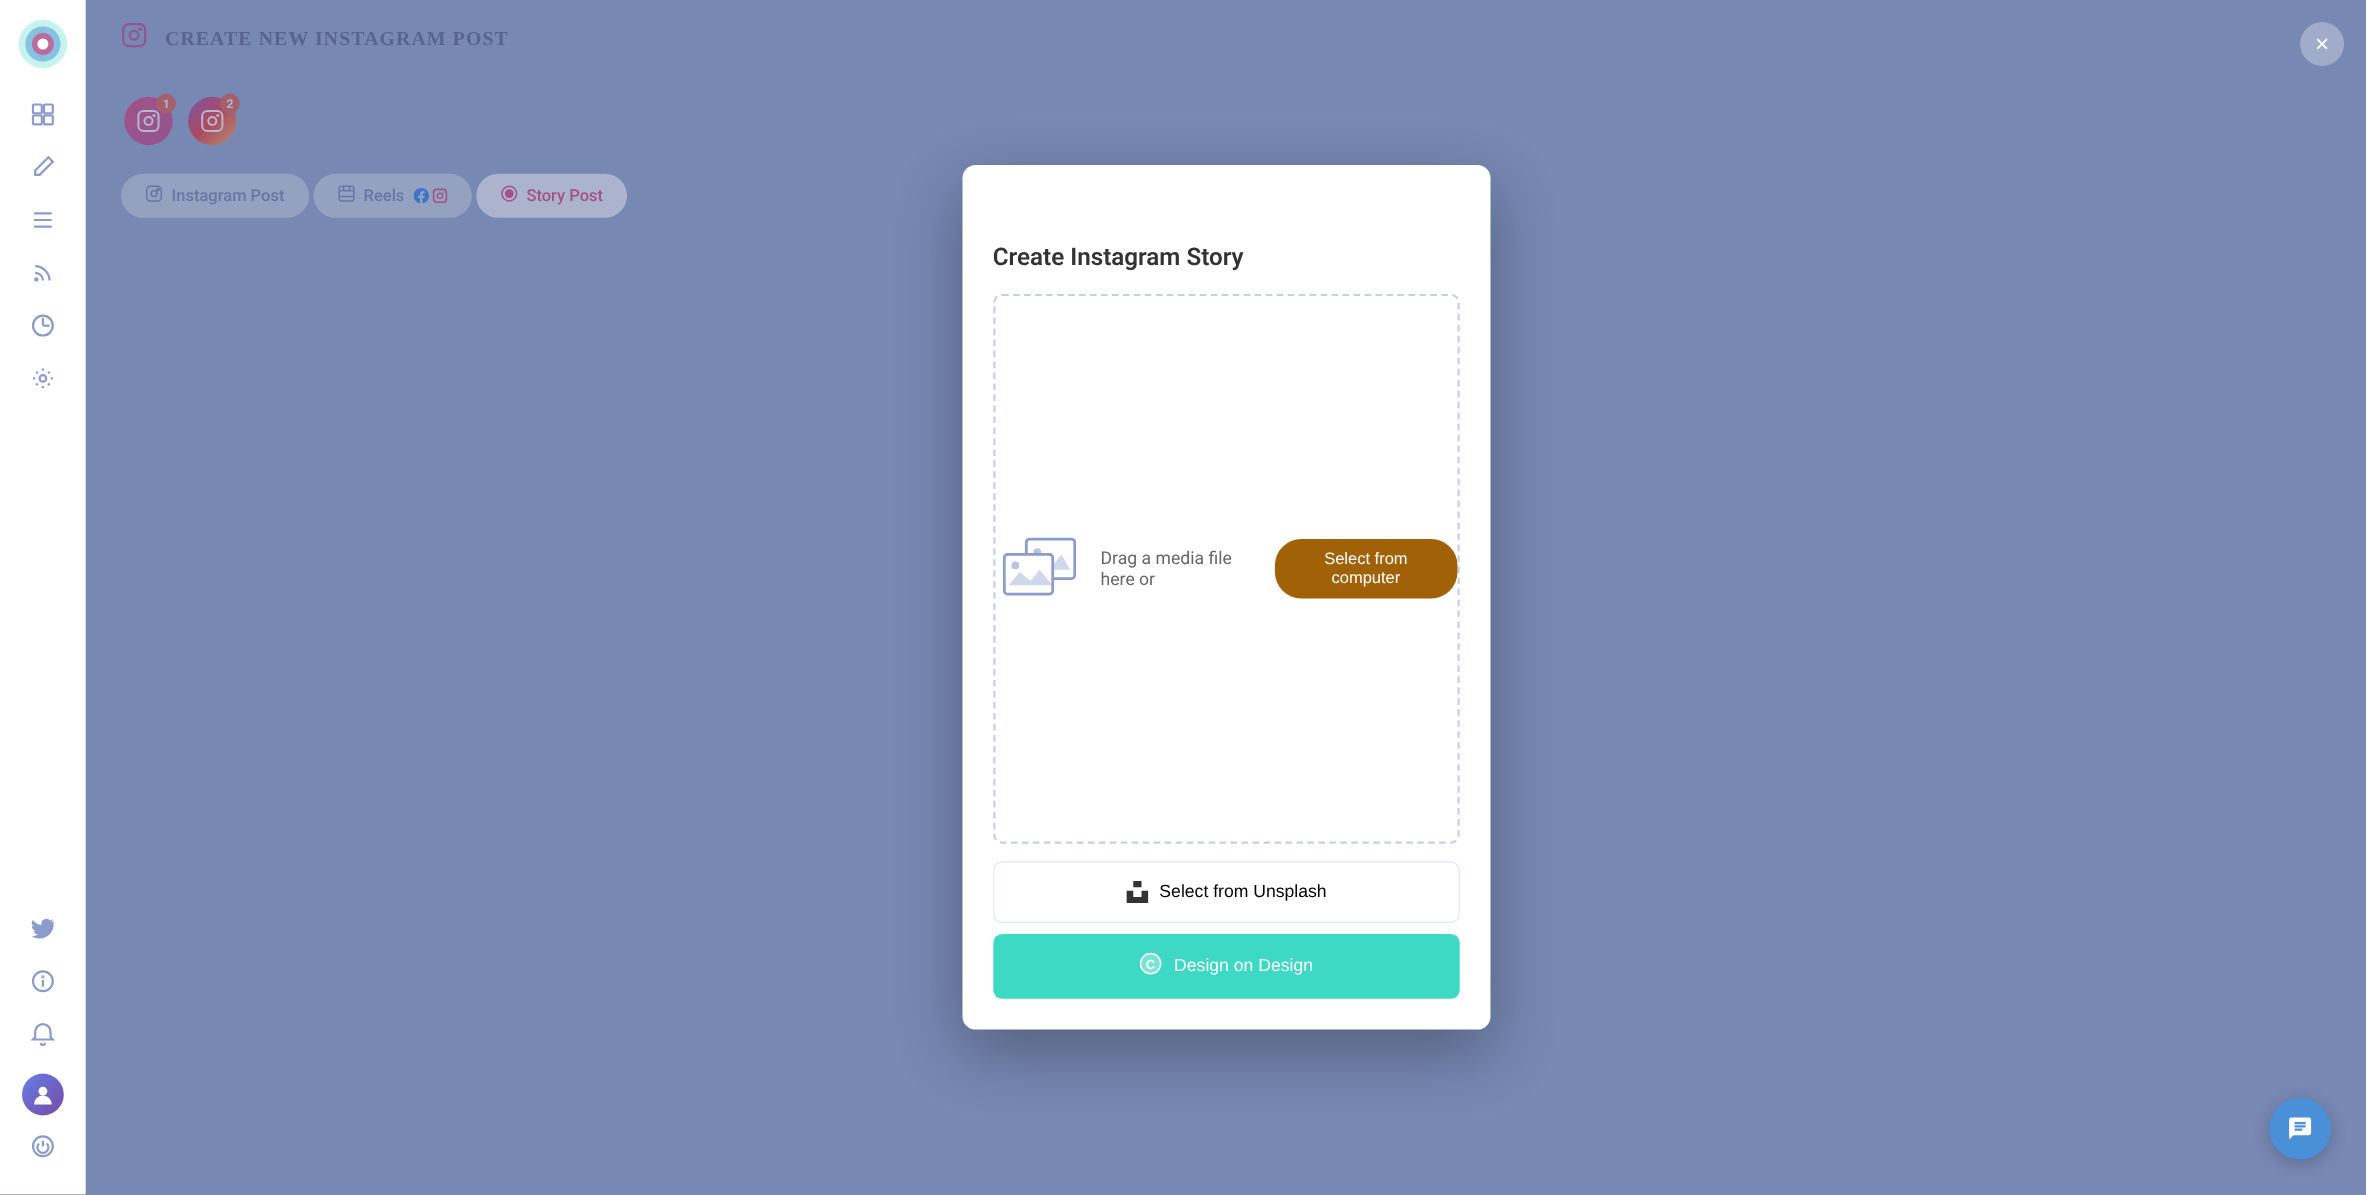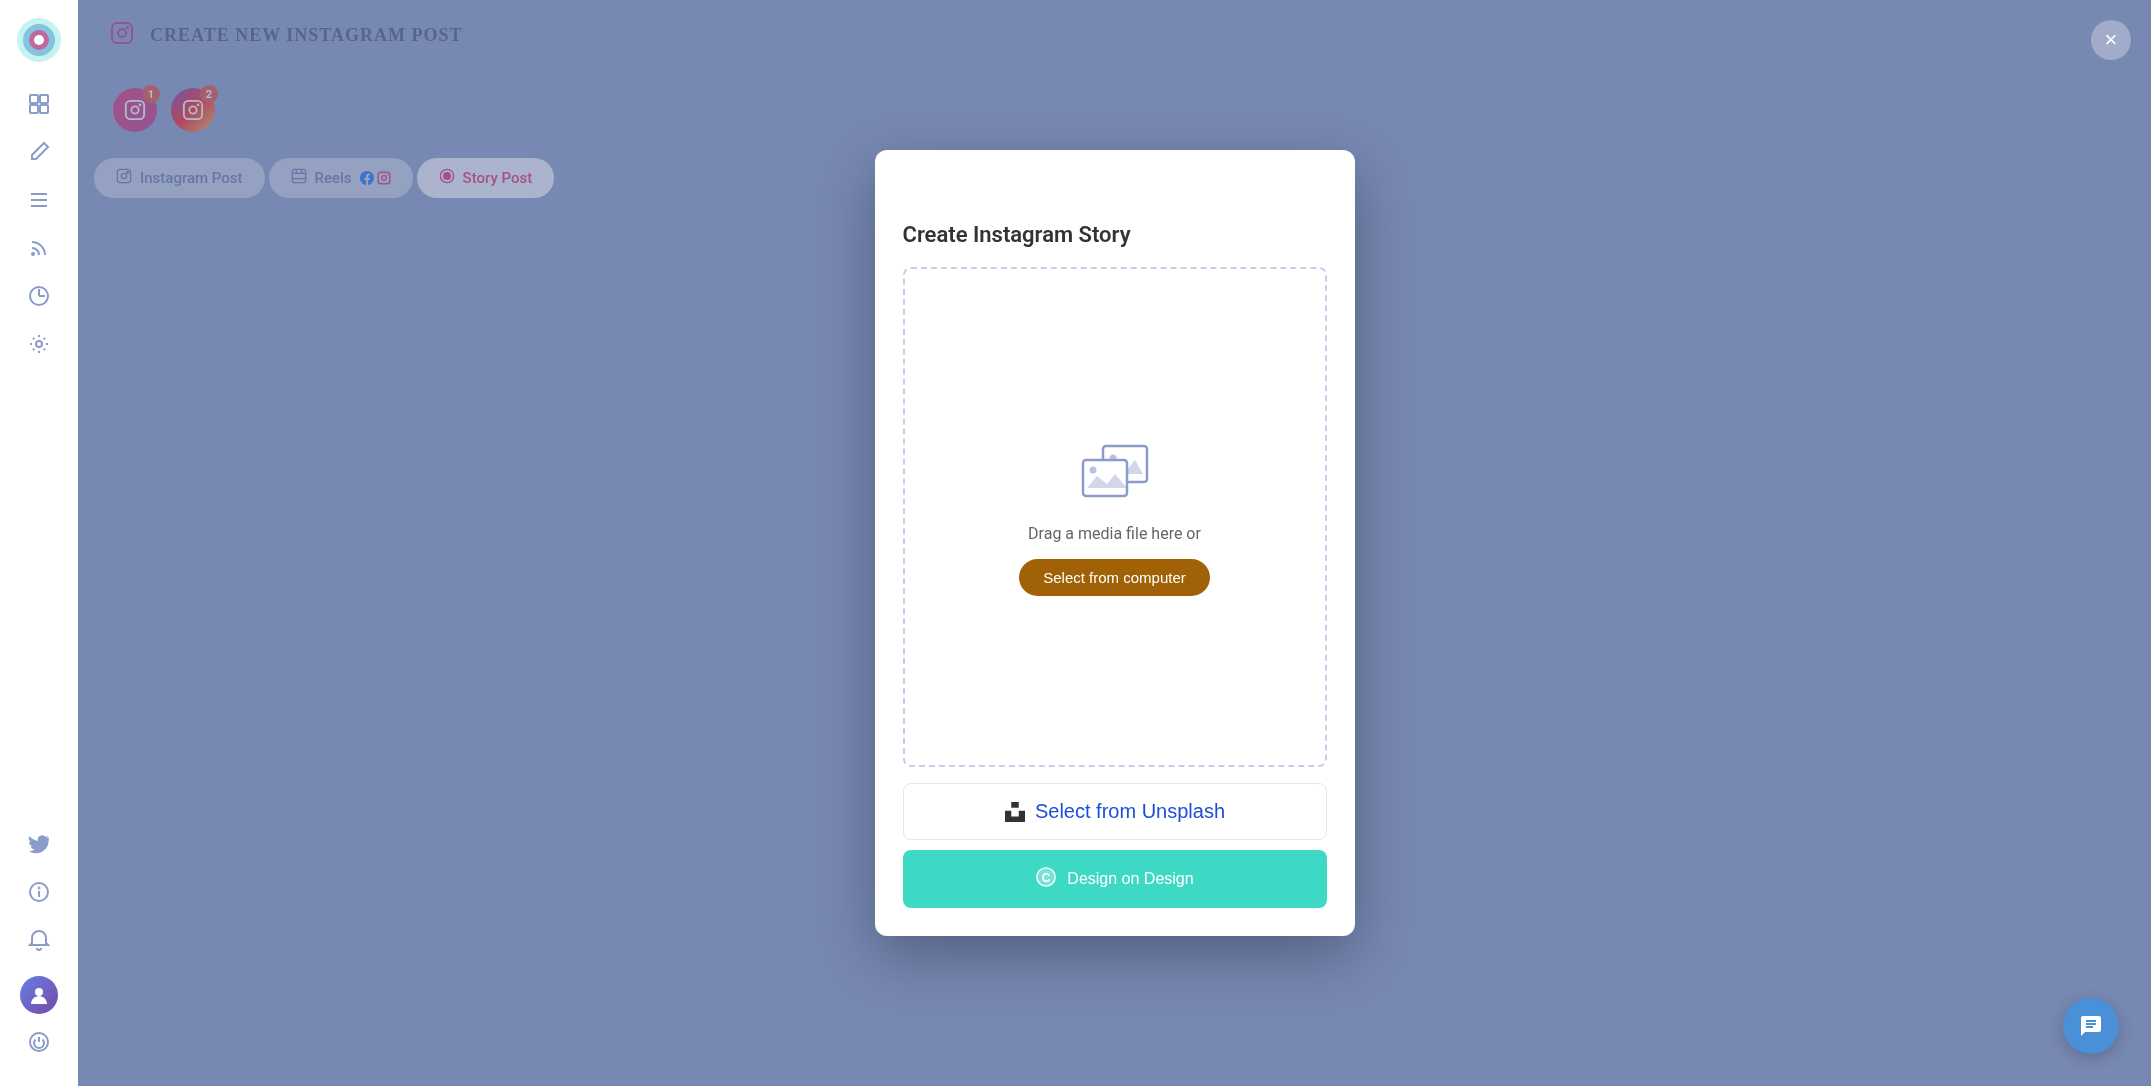--- a/index.html
+++ b/index.html
@@ -120,21 +120,21 @@
       font-size: 11px;
       display: flex;
       align-items: center;
       justify-content: center;
       font-weight: bold;
     }
 
     
     .tabs-bar {
       position: absolute;
-      left: 94px;
+      left: 110px;
       top: 158px;
       display: flex;
       gap: 4px;
     }
     .tab-item {
       padding: 10px 22px;
       border-radius: 24px;
       font-size: 15px;
       font-weight: 500;
       color: #6b7aaa;
@@ -181,21 +181,21 @@
       margin-top: 44px;
     }
 
     
     .drop-zone {
       border: 2px dashed #c5d0e8;
       border-radius: 8px;
       width: 100%;
       height: 500px;
       display: flex;
-      flex-direction: column;
+      flex-direction: row;
       align-items: center;
       justify-content: center;
       gap: 16px;
       margin-bottom: 16px;
       background: #fff;
     }
     .drop-zone-text {
       color: #666;
       font-size: 16px;
     }
@@ -210,28 +210,28 @@
       font-weight: 500;
     }
 
     
     .option-btn {
       width: 100%;
       padding: 16px;
       background: #fff;
       border: 1px solid #e0e6f0;
       border-radius: 8px;
-      font-size: 20px;
+      font-size: 16px;
       cursor: pointer;
       display: flex;
       align-items: center;
       justify-content: center;
       gap: 9px;
       margin-bottom: 10px;
-      color: #1d4ed8;
+      color: #000000;
       font-weight: 500;
     }
 
     .canva-btn {
       background: #3dd9c5;
       color: white;
       border: none;
       border-radius: 8px;
       width: 100%;
       padding: 16px;

